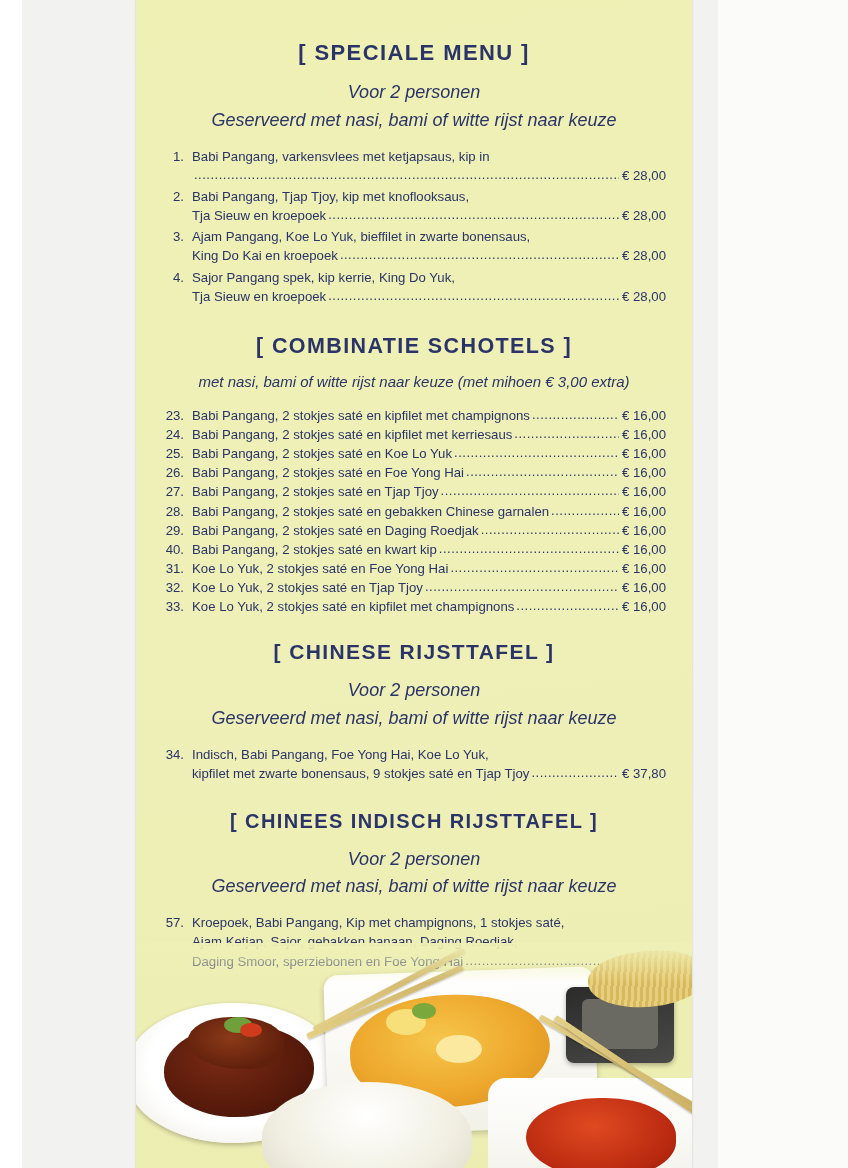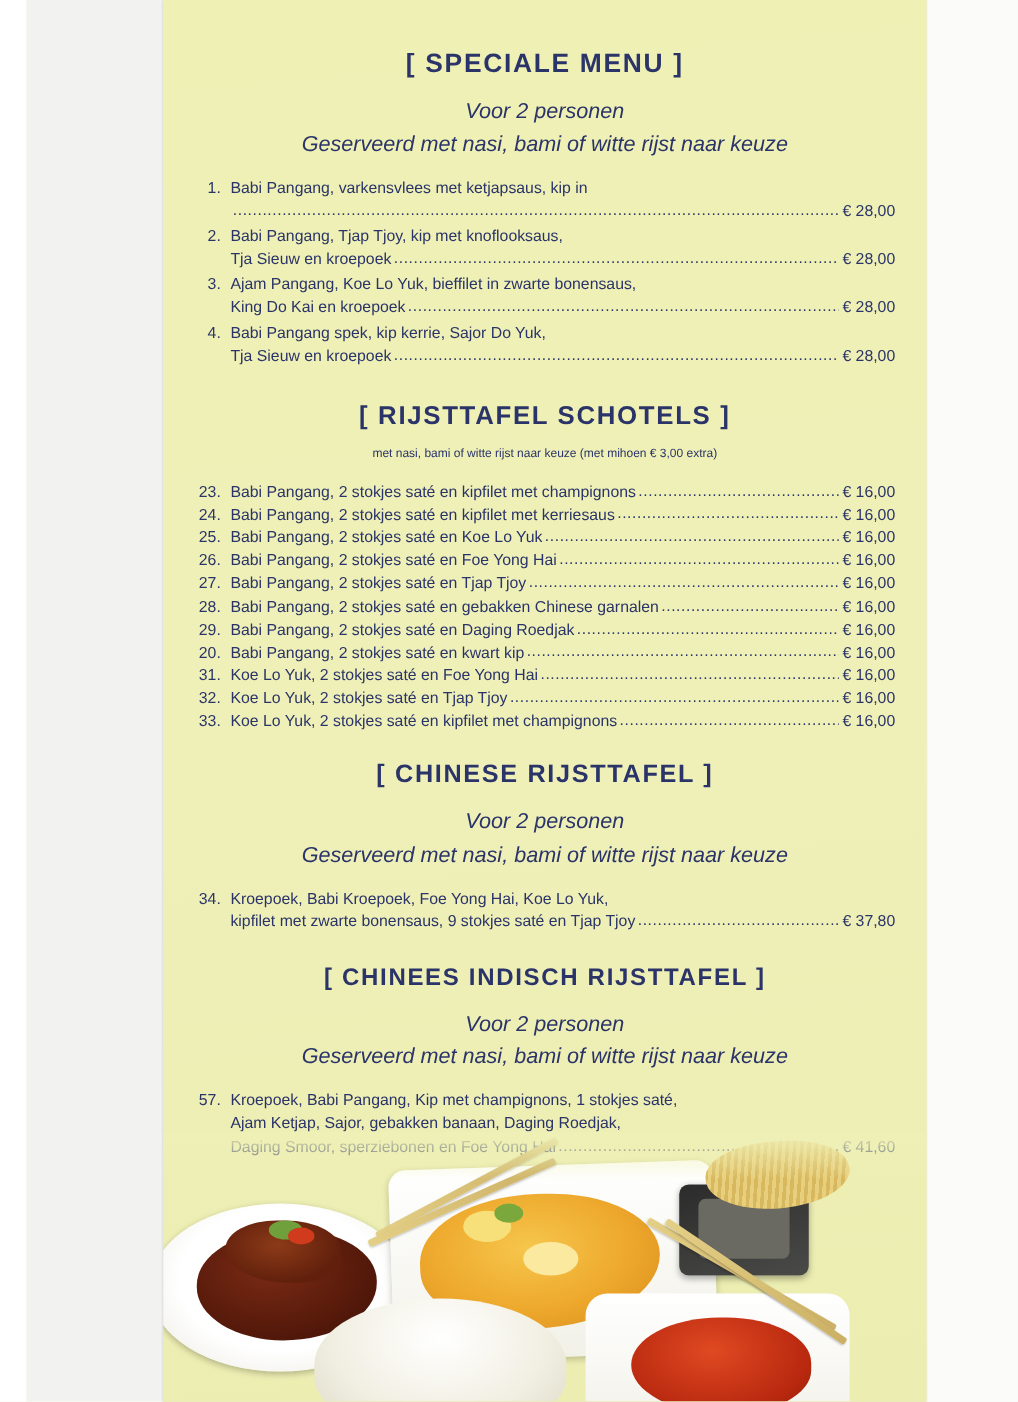--- a/index.html
+++ b/index.html
@@ -30,21 +30,21 @@
     position: absolute;
     right: 0; top: 0; bottom: 0;
     width: 130px;
     background: #fbfbfa;
   }
   
   .menu-card {
     position: absolute;
     left: 136px;
     top: 0;
-    width: 636px;
+    width: 556px;
     height: 1168px;
     background: #eff0b6;
     background-image: linear-gradient(175deg, #eef0b4 0%, #eff0b8 55%, #ecedb0 100%);
     overflow: hidden;
     box-shadow: 0 0 2px rgba(0,0,0,0.18);
   }
   .menu-inner {
     position: relative;
     padding: 0 26px;
     height: 100%;
@@ -70,21 +70,22 @@
     font-style: italic;
     font-size: 18px;
     margin: 0;
     line-height: 1.55;
   }
   .sub-first { padding-top: 13px; }
 
   .note-line {
     text-align: center;
     color: #2b3468;
-    font-size: 10px;
+    font-style: italic;
+    font-size: 15px;
     padding-top: 14px;
   }
 
   .items {
     margin-top: 12px;
     color: #2b3468;
   }
   .items.tight { margin-top: 16px; }
 
   .item {
@@ -298,32 +299,32 @@
             <span class="dots">......................................................................................................................................................</span>
             <span class="price">€ 28,00</span>
           </div>
         </div>
       </div>
 
       <div class="item">
         <div class="num">4.</div>
         <div class="body">
           <div class="line">
-            <span class="txt">Babi Pangang spek, kip kerrie, Sajor Do Yuk,</span>
+            <span class="txt">Sajor Pangang spek, kip kerrie, King Do Yuk,</span>
           </div>
           <div class="line">
             <span class="txt">Tja Sieuw en kroepoek</span>
             <span class="dots">......................................................................................................................................................</span>
             <span class="price">€ 28,00</span>
           </div>
         </div>
       </div>
     </div>
 
-    <h1 class="section-title title-combinatie">[ RIJSTTAFEL SCHOTELS ]</h1>
+    <h1 class="section-title title-combinatie">[ COMBINATIE SCHOTELS ]</h1>
     <div class="note-line">met nasi, bami of witte rijst naar keuze (met mihoen € 3,00 extra)</div>
 
     <div class="items items-compact tight">
       <div class="item">
         <div class="num">23.</div>
         <div class="body">
           <div class="line">
             <span class="txt">Babi Pangang, 2 stokjes saté en kipfilet met champignons</span>
             <span class="dots">......................................................................................................................................................</span>
             <span class="price">€ 16,00</span>
@@ -384,21 +385,21 @@
         <div class="num">29.</div>
         <div class="body">
           <div class="line">
             <span class="txt">Babi Pangang, 2 stokjes saté en Daging Roedjak</span>
             <span class="dots">......................................................................................................................................................</span>
             <span class="price">€ 16,00</span>
           </div>
         </div>
       </div>
       <div class="item">
-        <div class="num">20.</div>
+        <div class="num">40.</div>
         <div class="body">
           <div class="line">
             <span class="txt">Babi Pangang, 2 stokjes saté en kwart kip</span>
             <span class="dots">......................................................................................................................................................</span>
             <span class="price">€ 16,00</span>
           </div>
         </div>
       </div>
       <div class="item">
         <div class="num">31.</div>
@@ -434,21 +435,21 @@
 
     <h1 class="section-title title-chinese">[ CHINESE RIJSTTAFEL ]</h1>
     <div class="subtitle sub-first">Voor 2 personen</div>
     <div class="subtitle">Geserveerd met nasi, bami of witte rijst naar keuze</div>
 
     <div class="items">
       <div class="item">
         <div class="num">34.</div>
         <div class="body">
           <div class="line">
-            <span class="txt">Kroepoek, Babi Kroepoek, Foe Yong Hai, Koe Lo Yuk,</span>
+            <span class="txt">Indisch, Babi Pangang, Foe Yong Hai, Koe Lo Yuk,</span>
           </div>
           <div class="line">
             <span class="txt">kipfilet met zwarte bonensaus, 9 stokjes saté en Tjap Tjoy</span>
             <span class="dots">......................................................................................................................................................</span>
             <span class="price">€ 37,80</span>
           </div>
         </div>
       </div>
     </div>
 

